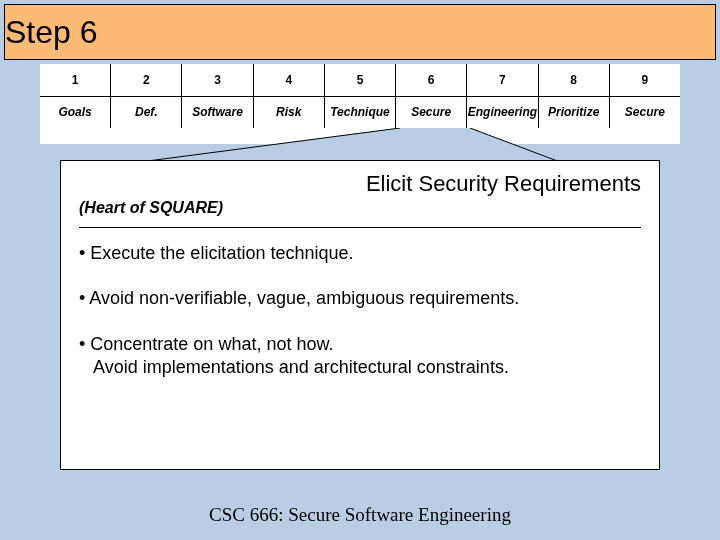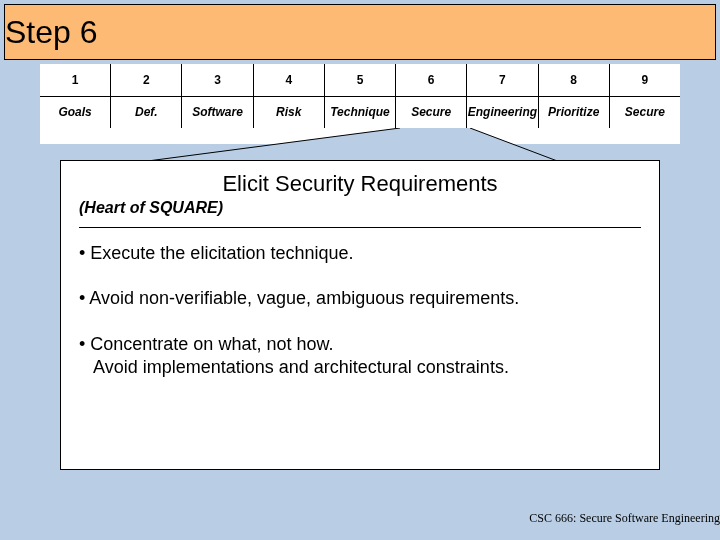--- a/index.html
+++ b/index.html
@@ -74,21 +74,21 @@
     top: 160px;
     left: 60px;
     width: 600px;
     height: 310px;
     background: #fff;
     border: 1px solid #000;
     padding: 10px 18px;
     box-sizing: border-box;
   }
   .section-title {
-    text-align: center;
+    text-align: right;
     font-size: 22px;
     margin: 0;
   }
   .section-subtitle {
     text-align: left;
     font-size: 16px;
     font-style: italic;
     font-weight: bold;
     margin: 2px 0 10px 0;
   }
@@ -104,23 +104,23 @@
   }
   .bullet .indent {
     display: block;
     padding-left: 14px;
   }
   .footer {
     position: absolute;
     bottom: 14px;
     left: 0;
     right: 0;
-    text-align: right;
+    text-align: center;
     font-family: "Times New Roman", serif;
-    font-size: 12px;
+    font-size: 19px;
     margin-top: 42px;
   }
 </style>
 </head>
 <body>
 
 <div class="title-bar">
   <span>Step 6</span>
 </div>
 

